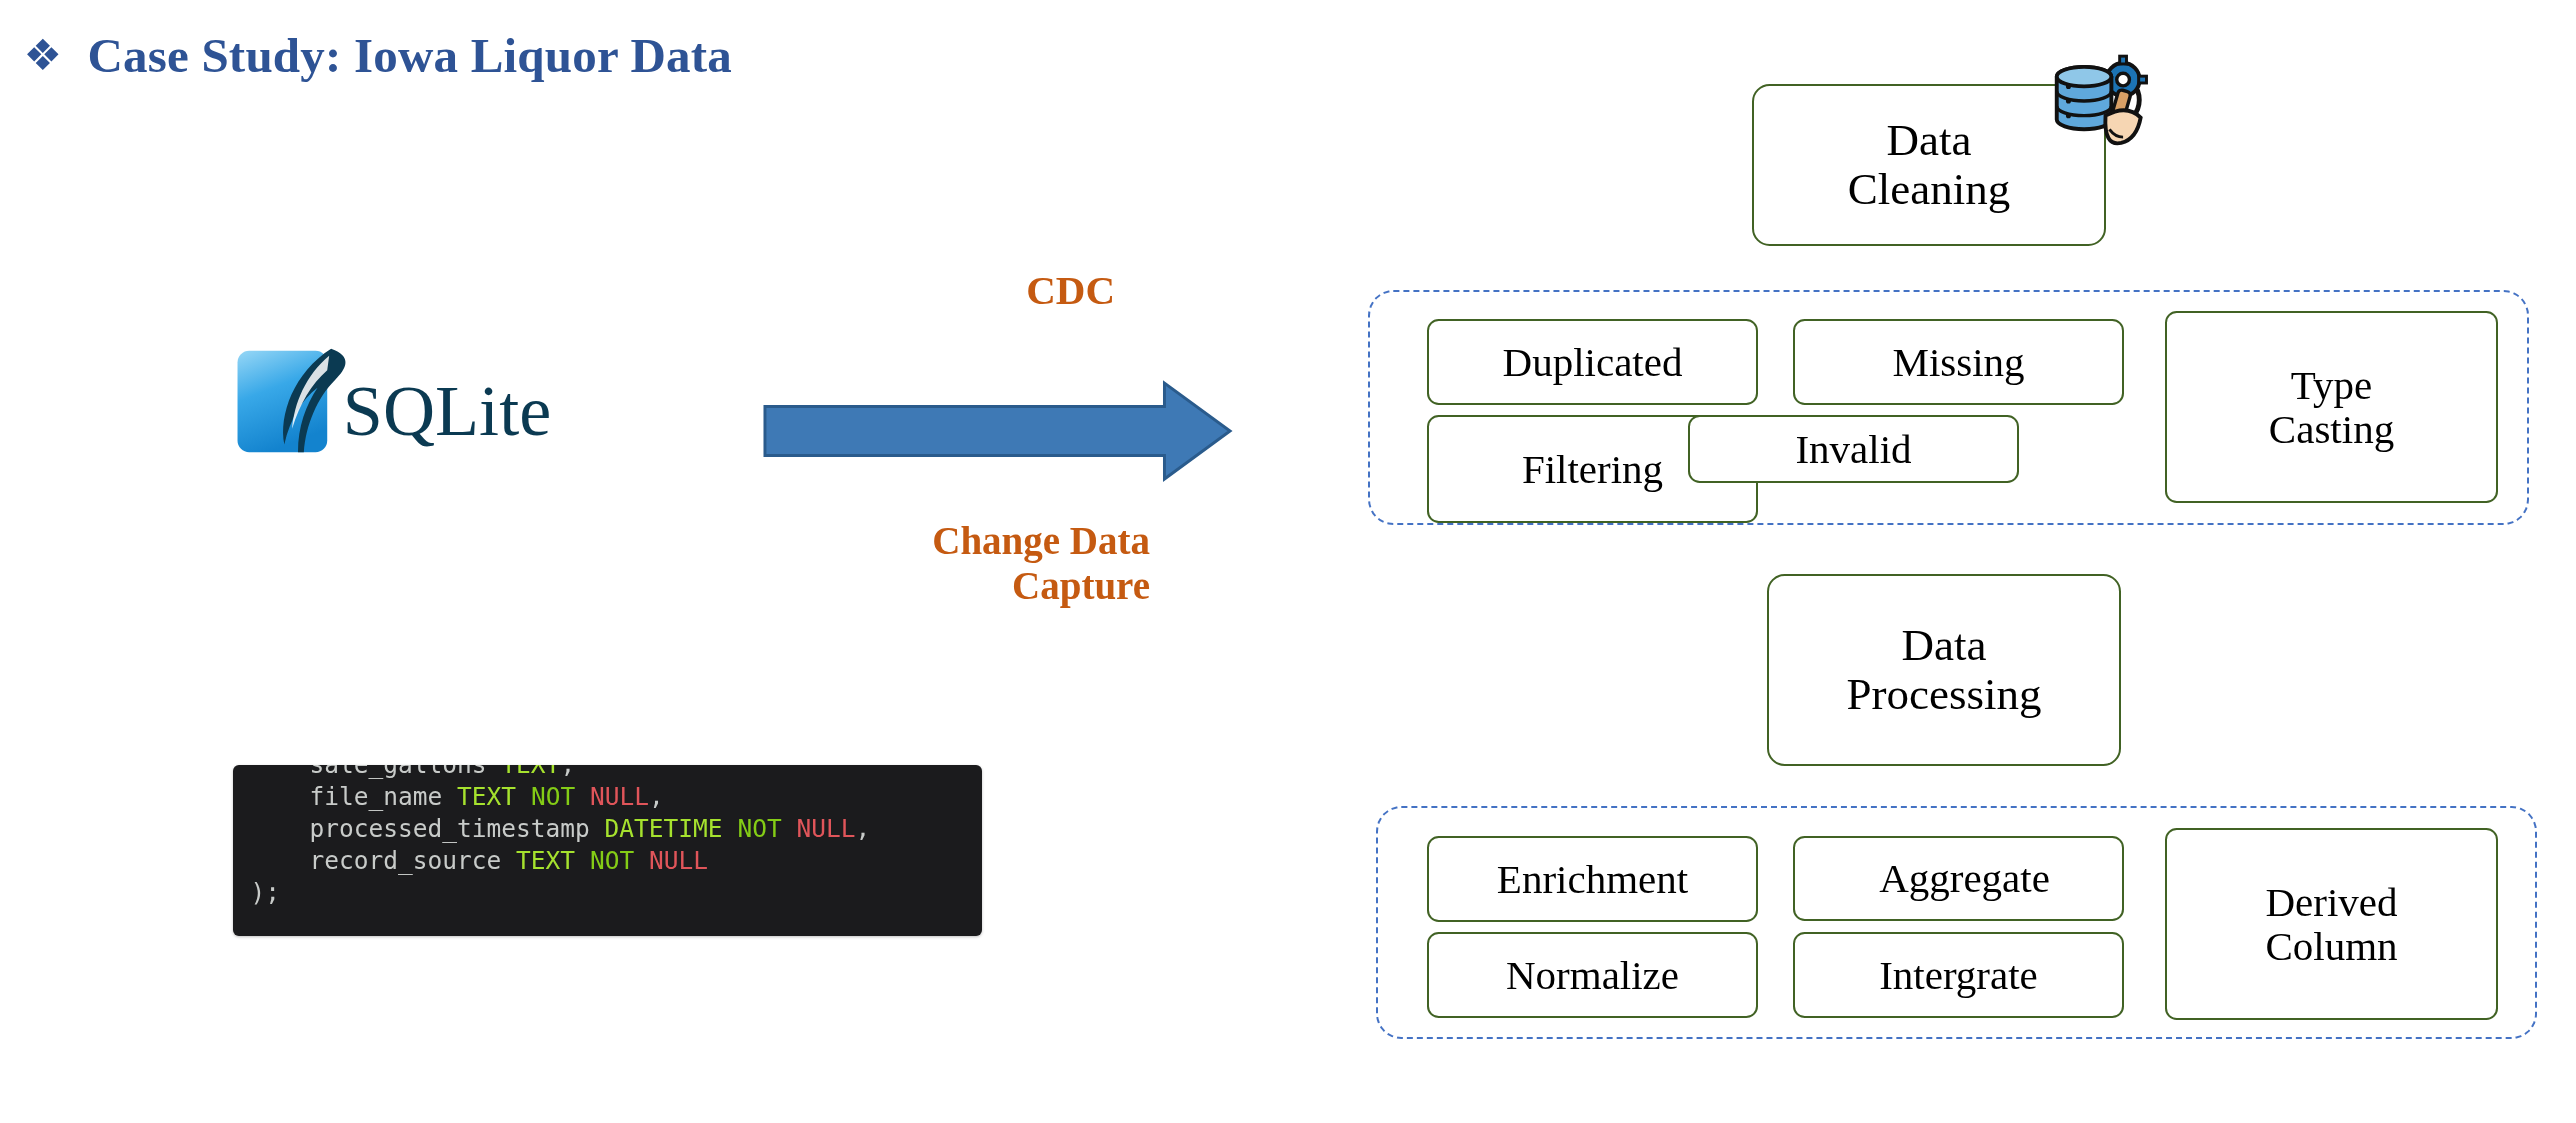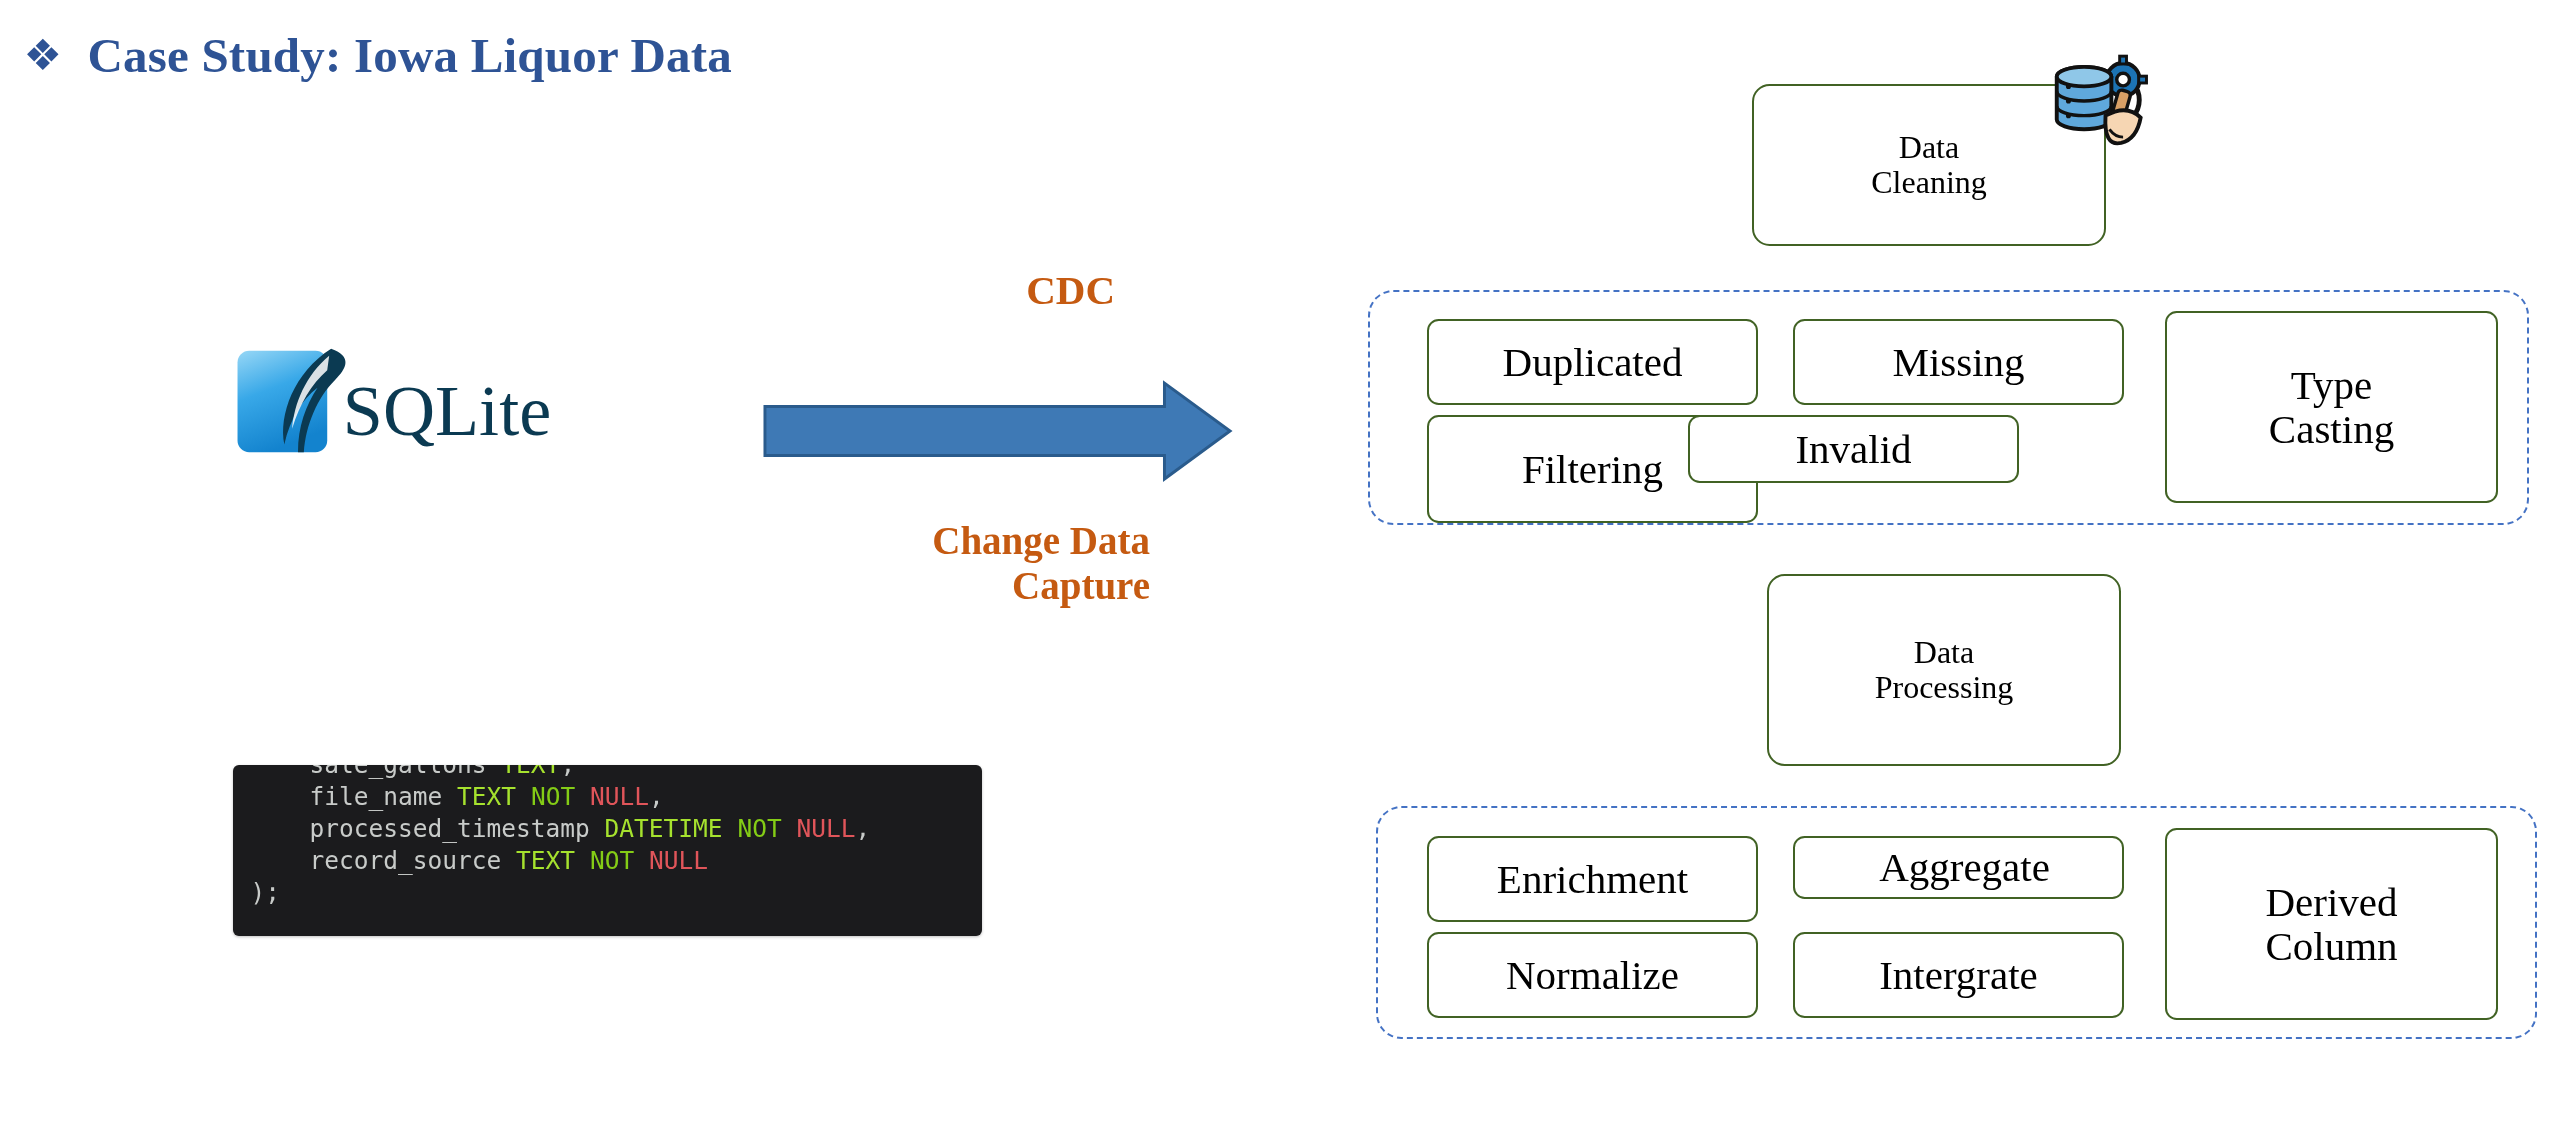--- a/index.html
+++ b/index.html
@@ -115,21 +115,21 @@
     background: #ffffff;
     box-sizing: border-box;
     display: flex;
     align-items: center;
     justify-content: center;
     text-align: center;
     color: #000000;
     font-family: "Liberation Serif", serif;
   }
   .headline-box {
-    font-size: 32px;
+    font-size: 45px;
     line-height: 1.08;
     border-radius: 17.6px;
   }
   .sub-box {
     font-size: 41px;
     line-height: 1.08;
     border-radius: 11.7px;
   }
 
   #box-data-cleaning   { left: 1752px; top: 84px;  width: 354px; height: 162px; }
@@ -148,21 +148,21 @@
   
   #box-duplicated { left: 1427px; top: 319px; width: 331px; height: 86px; }
   #box-filtering  { left: 1427px; top: 415px; width: 331px; height: 108px; }
   #box-missing    { left: 1793px; top: 319px; width: 331px; height: 86px; }
   #box-invalid    { left: 1688px; top: 415px; width: 331px; height: 68px; }
   #box-type-casting { left: 2165px; top: 311px; width: 333px; height: 192px; }
 
   
   #box-enrichment { left: 1427px; top: 836px; width: 331px; height: 86px; }
   #box-normalize  { left: 1427px; top: 932px; width: 331px; height: 86px; }
-  #box-aggregate  { left: 1793px; top: 836px; width: 331px; height: 63px; padding-left: 12px; }
+  #box-aggregate  { left: 1793px; top: 836px; width: 331px; height: 85px; padding-left: 12px; }
   #box-intergrate { left: 1793px; top: 932px; width: 331px; height: 86px; }
   #box-derived-column { left: 2165px; top: 828px; width: 333px; height: 192px; text-align: right; }
 
   
   #cleaning-icon {
     position: absolute;
     left: 2047px;
     top: 47px;
     width: 119px;
     height: 110px;

